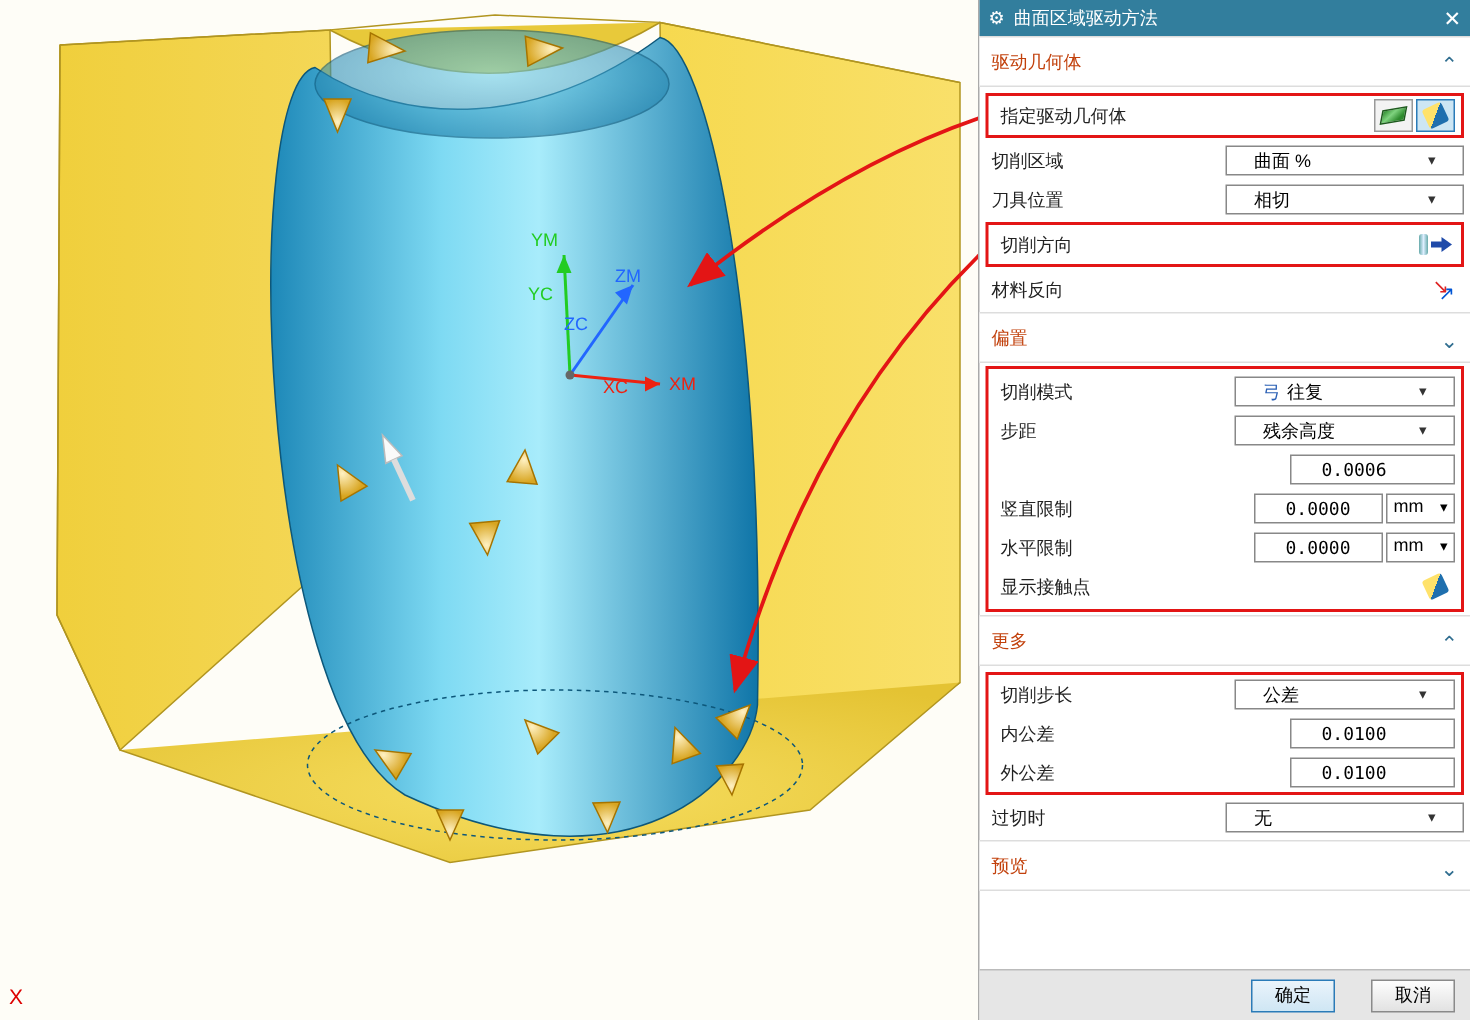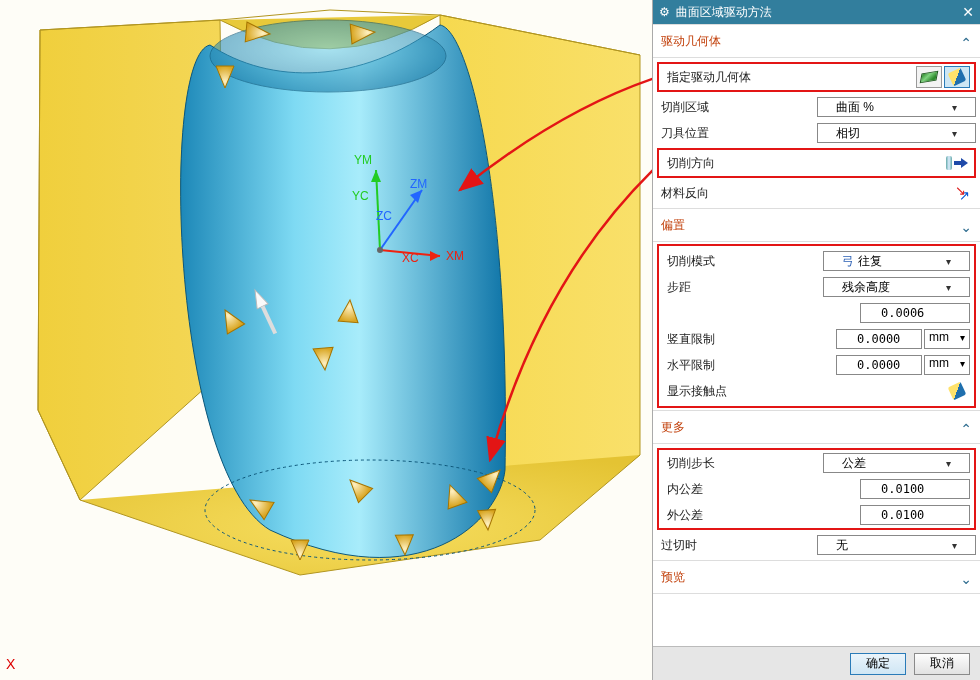--- a/index.html
+++ b/index.html
@@ -43,21 +43,21 @@
   .arrow-right { width: 14px; height: 14px; position: relative; }
   .arrow-right::before { content:""; position:absolute; left:0; top:5px; width:8px; height:4px; background:#1f4aa9; }
   .arrow-right::after { content:""; position:absolute; left:7px; top:2px; border-left:7px solid #1f4aa9; border-top:5px solid transparent; border-bottom:5px solid transparent; }
   .cylinder-ico { width:6px; height:14px; background:linear-gradient(90deg,#6aa,#def,#6aa); border-radius:2px; margin-right:2px; }
   .swap-arrows { position:relative; width:16px; height:16px; }
   .swap-arrows::before { content:"↘"; position:absolute; left:0; top:-2px; color:#d22; font-size:13px; }
   .swap-arrows::after { content:"↗"; position:absolute; left:4px; top:3px; color:#0055d4; font-size:13px; }
 
   .redbox { border: 2px solid #e31515; margin: 2px 4px; }
 
-  .panel-foot { margin-top: auto; background: #e6e6e6; height: 34px; display:flex; align-items:center; justify-content:flex-end; gap:8px; padding:0 10px; border-top:1px solid #bbb; }
+  .panel-foot { margin-top: auto; background: #e6e6e6; height: 34px; display:flex; align-items:center; justify-content:flex-end; gap:24px; padding:0 10px; border-top:1px solid #bbb; }
   .btn { min-width: 56px; height: 22px; border:1px solid #8a8a8a; background: linear-gradient(#fdfdfd,#e2e2e2); cursor:pointer; display:flex; align-items:center; justify-content:center; }
   .btn.primary { border-color:#2a7bb8; background:linear-gradient(#eaf4fb,#cfe6f4); }
 
   
   .anno { position:absolute; pointer-events:none; }
 </style>
 </head>
 <body>
 
 <div class="viewport">

